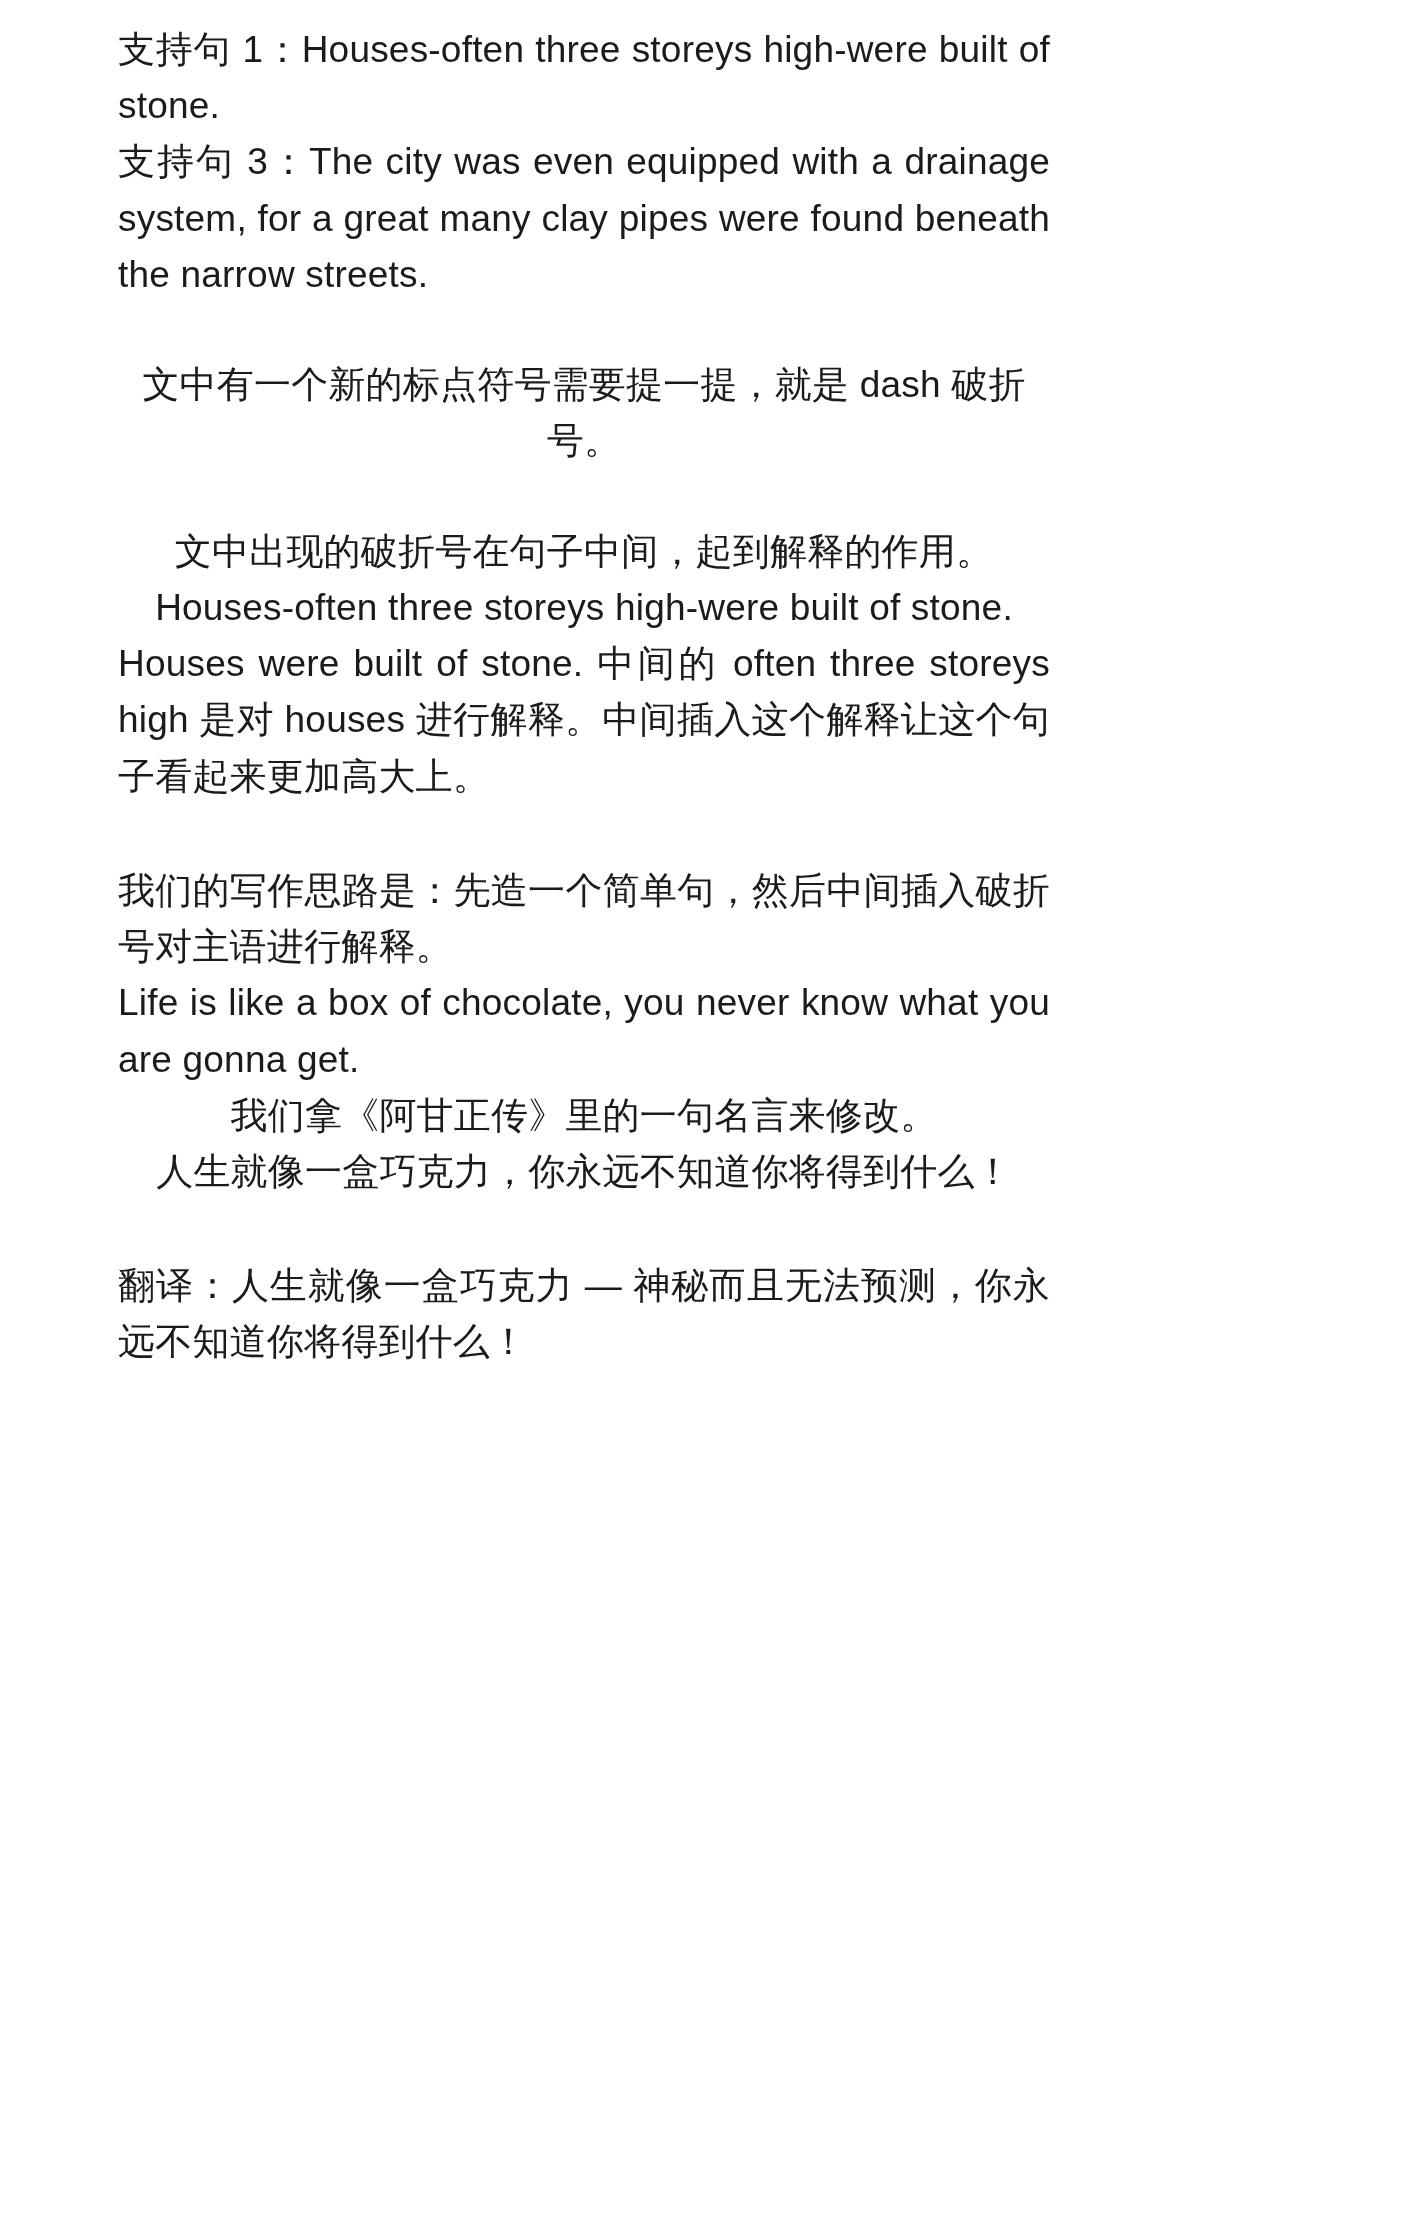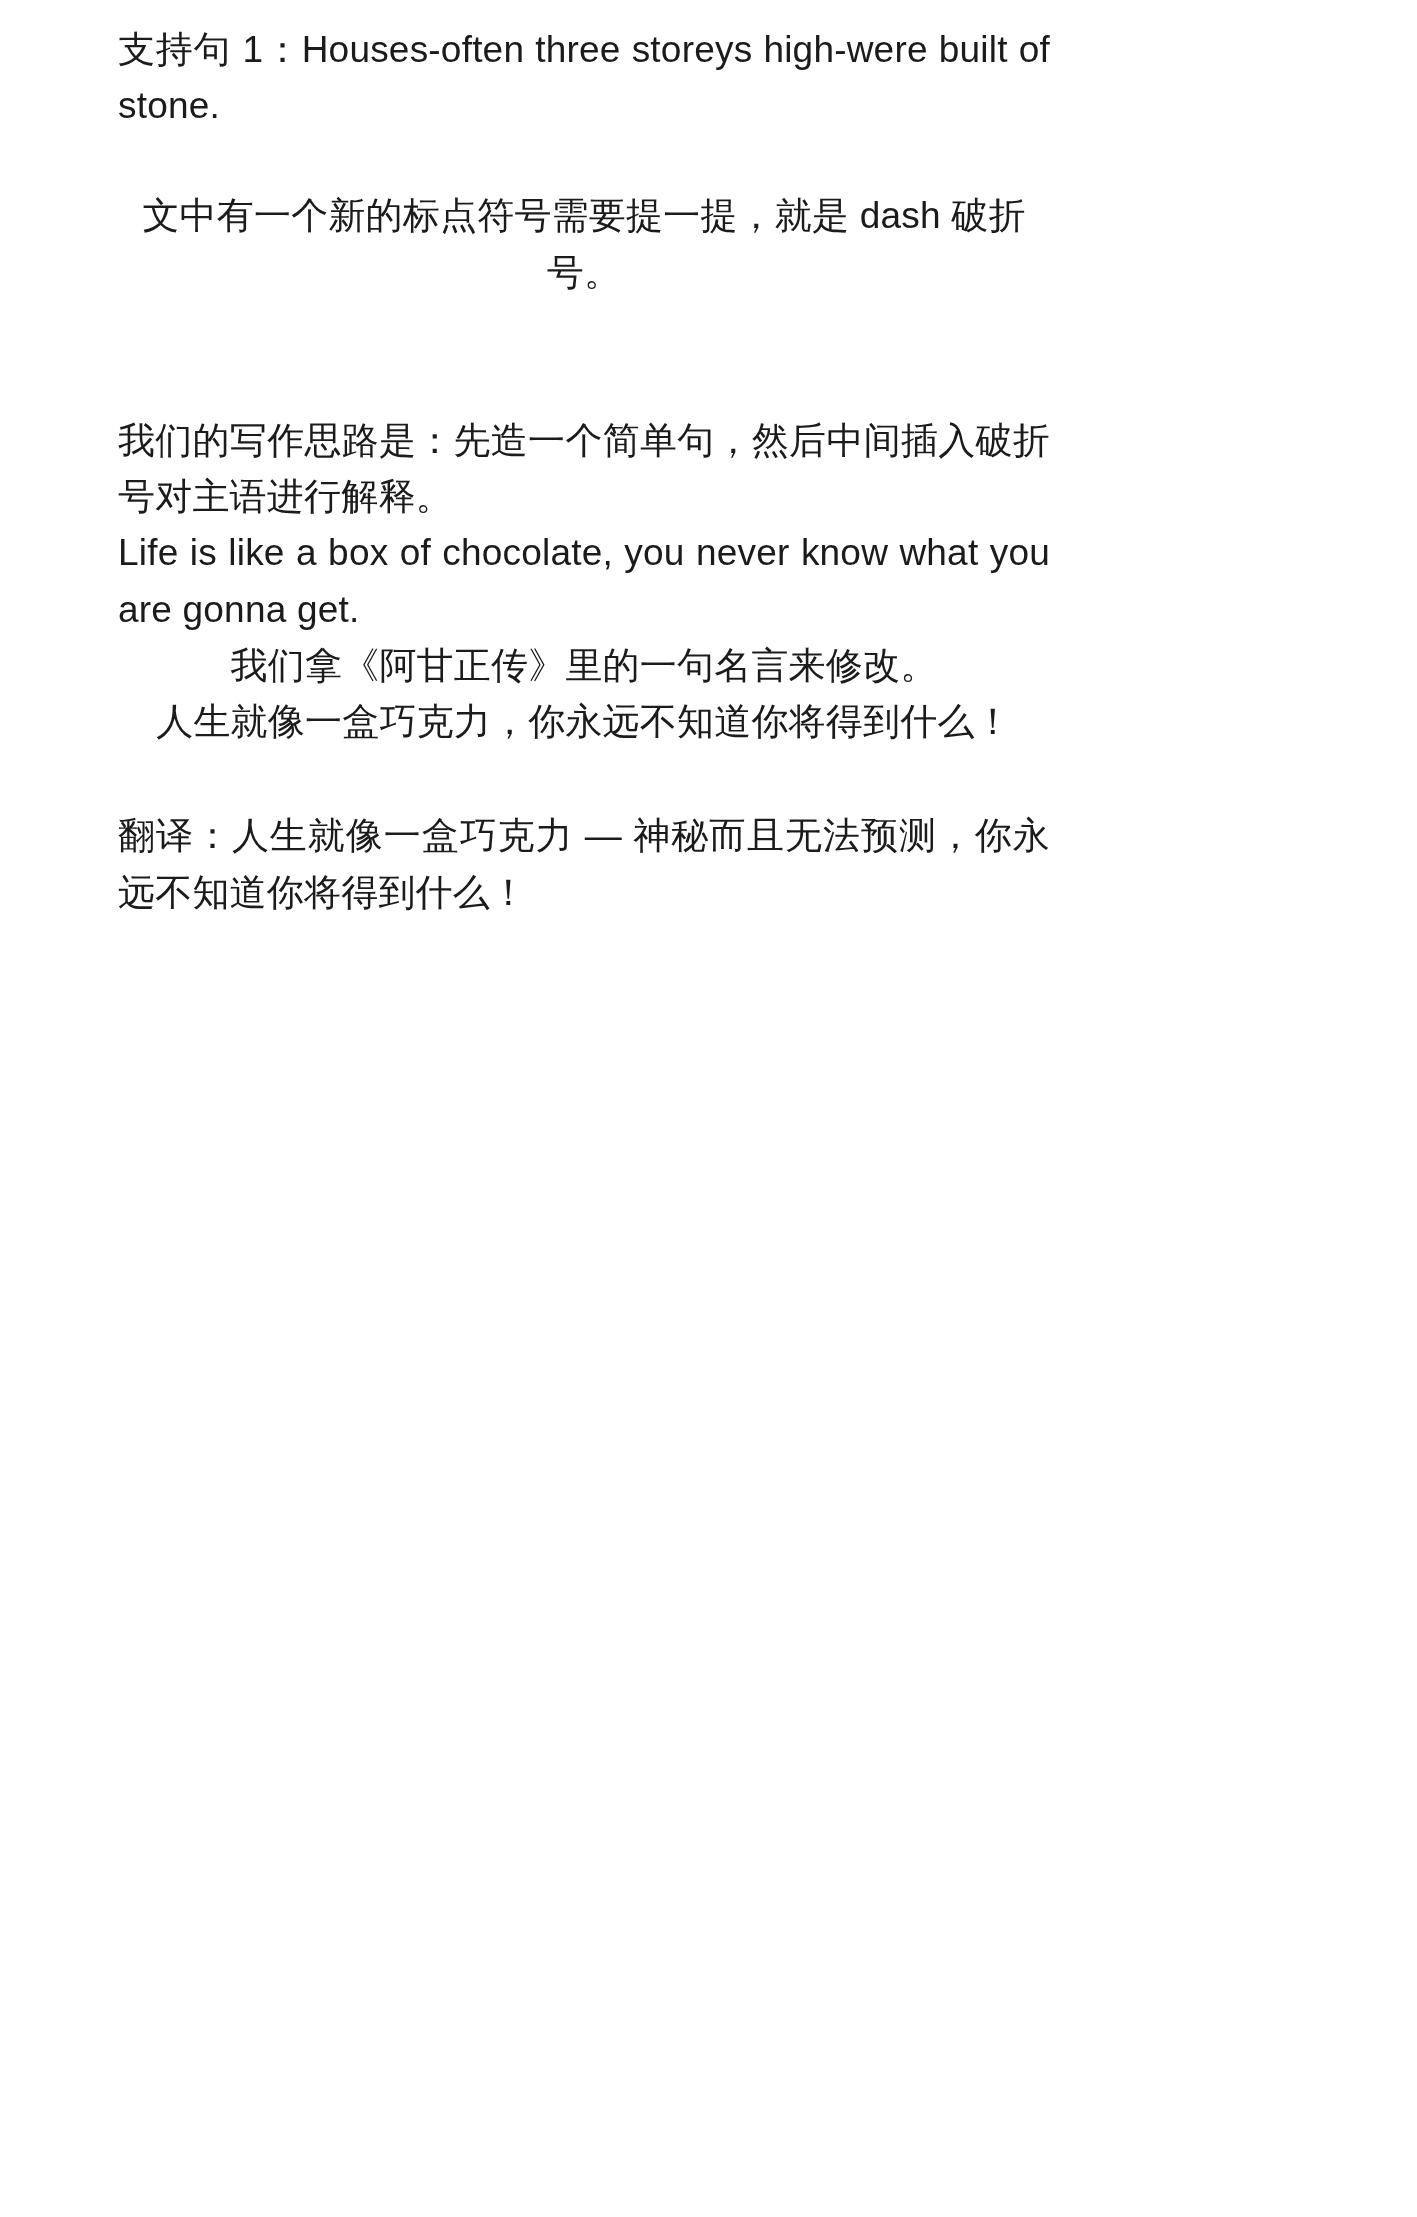--- a/index.html
+++ b/index.html
@@ -47,30 +47,36 @@
   }
   
 </style>
 </head>
 <body>
 
 <div class="page">
 
   <div class="block">
     <p class="para">支持句 1：Houses-often three storeys high-were built of stone.</p>
+    <p class="para">支持句 3：The city was even equipped with a drainage system, for a great many clay pipes were found beneath the narrow streets.</p>
   </div>
 
   <div class="spacer"></div>
 
   <div class="block">
     <p class="para last-line-left">文中有一个新的标点符号需要提一提，就是 dash 破折号。</p>
   </div>
 
   <div class="spacer"></div>
 
+  <div class="block">
+    <p class="para last-line-left">文中出现的破折号在句子中间，起到解释的作用。</p>
+    <p class="para last-line-left">Houses-often three storeys high-were built of stone.</p>
+    <p class="para">Houses were built of stone. 中间的 often three storeys high 是对 houses 进行解释。中间插入这个解释让这个句子看起来更加高大上。</p>
+  </div>
 
   <div class="spacer-lg"></div>
 
   <div class="block">
     <p class="para">我们的写作思路是：先造一个简单句，然后中间插入破折号对主语进行解释。</p>
     <p class="para">Life is like a box of chocolate, you never know what you are gonna get.</p>
     <p class="para last-line-left">我们拿《阿甘正传》里的一句名言来修改。</p>
     <p class="para last-line-left">人生就像一盒巧克力，你永远不知道你将得到什么！</p>
   </div>
 

